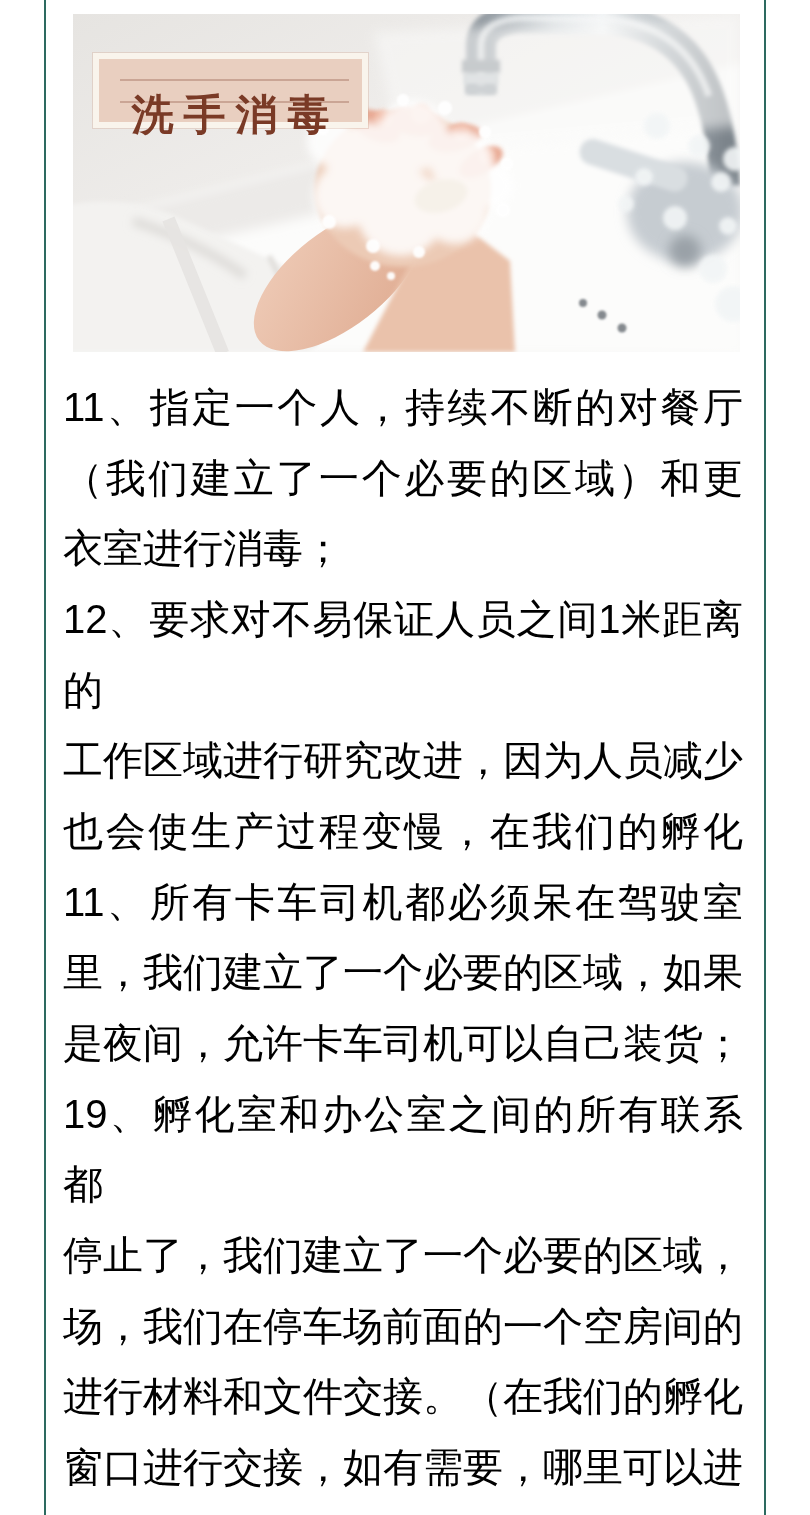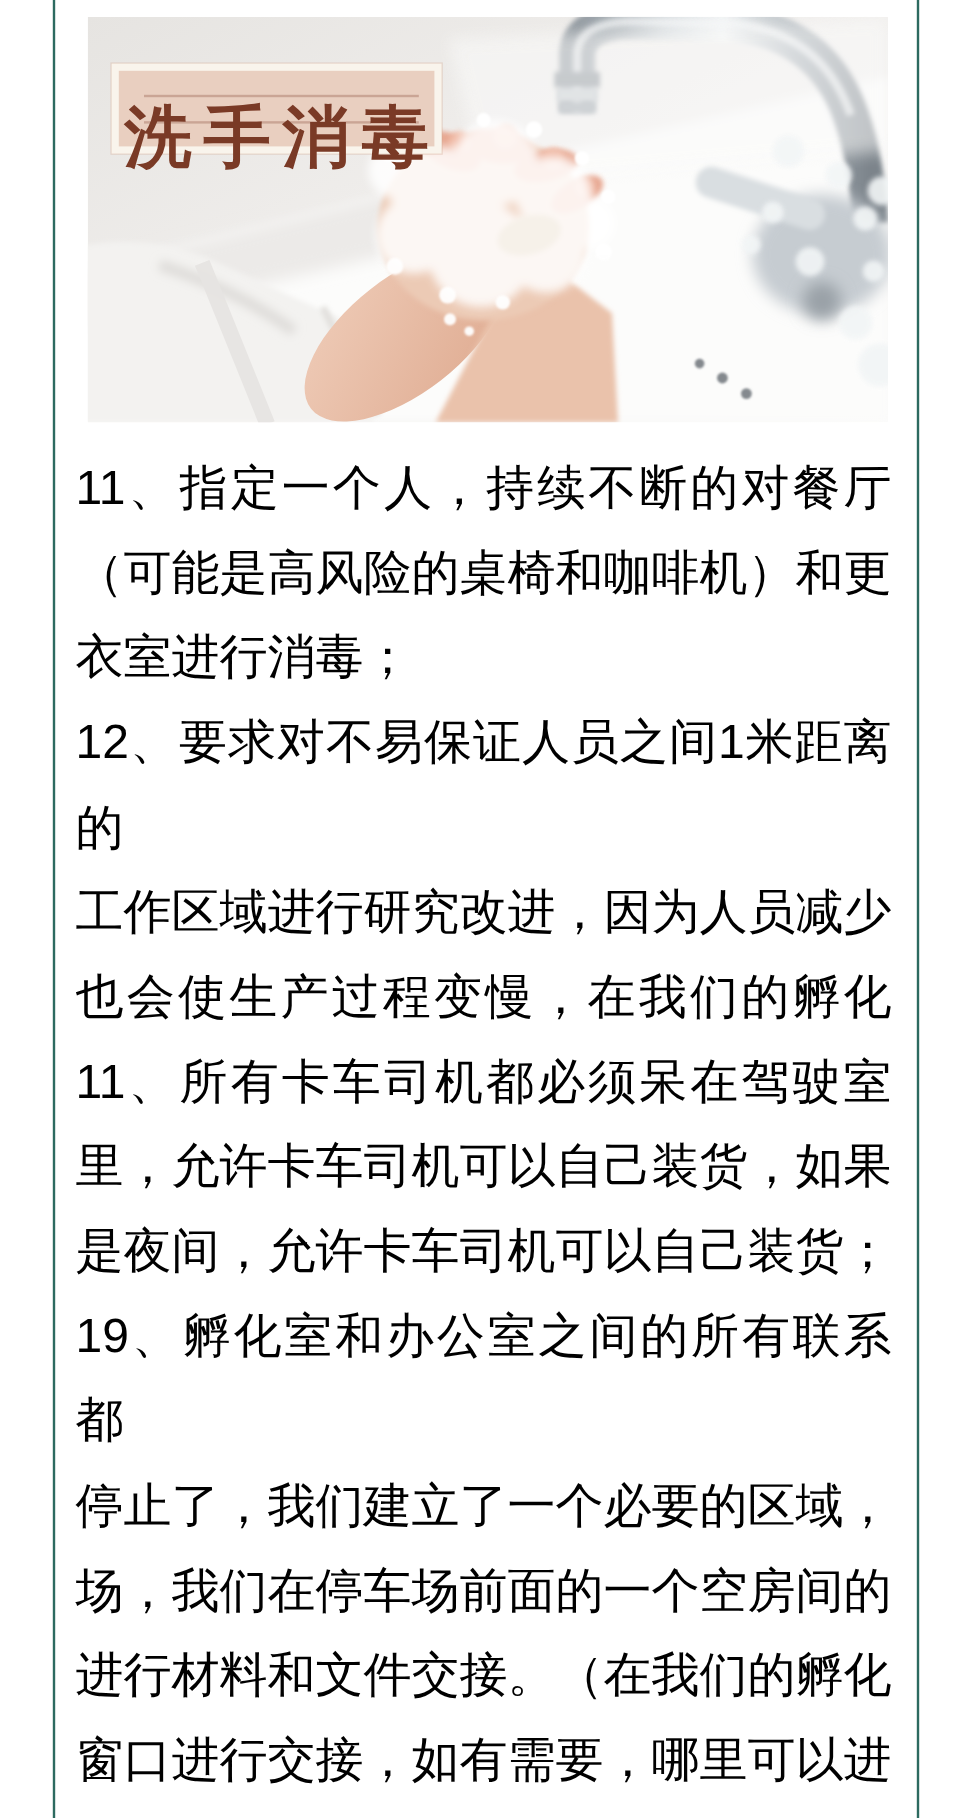--- a/index.html
+++ b/index.html
@@ -16,21 +16,21 @@
   .badge{position:absolute;left:20px;top:39px;width:263px;height:63px;
          background:var(--label-bg,#e9cfc0);
          border:6px solid var(--label-border,#f9f4ec);
          box-shadow:0 0 0 1px rgba(210,170,150,.35);
          display:flex;align-items:center;justify-content:center;}
   .badge .deco{position:absolute;left:8%;right:5%;height:2px;
          background:rgba(122,58,38,.28);pointer-events:none;}
   .badge .deco.d1{top:20px;}
   .badge .deco.d2{top:42px;}
   .badge span{position:relative;font-family:"Liberation Serif",serif;font-weight:bold;
-         font-size:56px;letter-spacing:10px;margin-right:-10px;line-height:1;
+         font-size:42px;letter-spacing:10px;margin-right:-10px;line-height:1;
          color:var(--label-fg,#7a3a26);margin-top:48px;}
 
   
   .textblock{position:absolute;left:63px;top:372px;width:680px;
          color:var(--text-color,#000);font-size:40px;}
   .para{margin:0;padding:0;}
   .tline{line-height:70.66px;text-align:justify;text-align-last:justify;
          font-family:Liberation Sans, sans-serif;}
   .tline.last{text-align:center;text-align-last:left;}
 </style>
@@ -163,31 +163,31 @@
     <div class="badge">
       <div class="deco d1"></div>
       <div class="deco d2"></div>
       <span>洗手消毒</span>
     </div>
   </div>
 
   <div class="textblock" id="article-body">
       <div class="para">
         <div class="tline">11、指定一个人，持续不断的对餐厅</div>
-        <div class="tline">（可能是高风险的桌椅和咖啡机）和更</div>
+        <div class="tline">（我们建立了一个必要的区域）和更</div>
         <div class="tline last">衣室进行消毒；</div>
       </div>
       <div class="para">
         <div class="tline">12、要求对不易保证人员之间1米距离的</div>
         <div class="tline">工作区域进行研究改进，因为人员减少</div>
         <div class="tline">也会使生产过程变慢，在我们的孵化</div>
       </div>
       <div class="para">
         <div class="tline">11、所有卡车司机都必须呆在驾驶室</div>
-        <div class="tline">里，允许卡车司机可以自己装货，如果</div>
+        <div class="tline">里，我们建立了一个必要的区域，如果</div>
         <div class="tline last">是夜间，允许卡车司机可以自己装货；</div>
       </div>
       <div class="para">
         <div class="tline">19、孵化室和办公室之间的所有联系都</div>
         <div class="tline">停止了，我们建立了一个必要的区域，</div>
         <div class="tline">场，我们在停车场前面的一个空房间的</div>
         <div class="tline">进行材料和文件交接。（在我们的孵化</div>
         <div class="tline">窗口进行交接，如有需要，哪里可以进</div>
       </div>
     </div>

